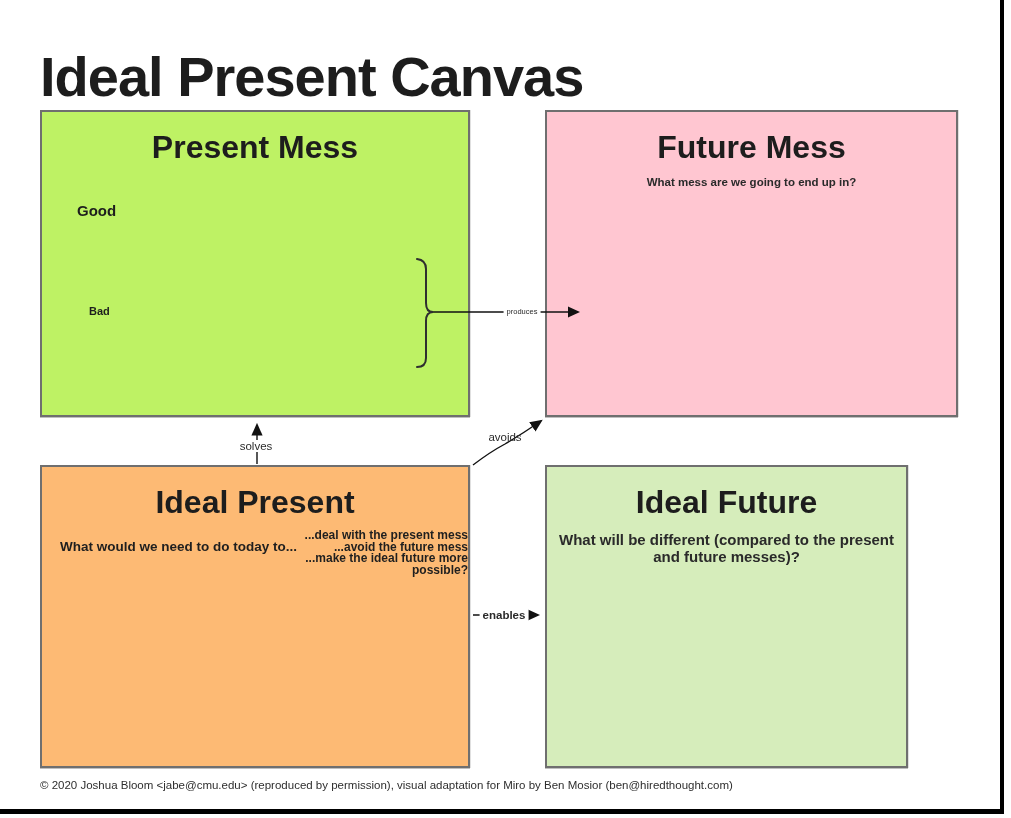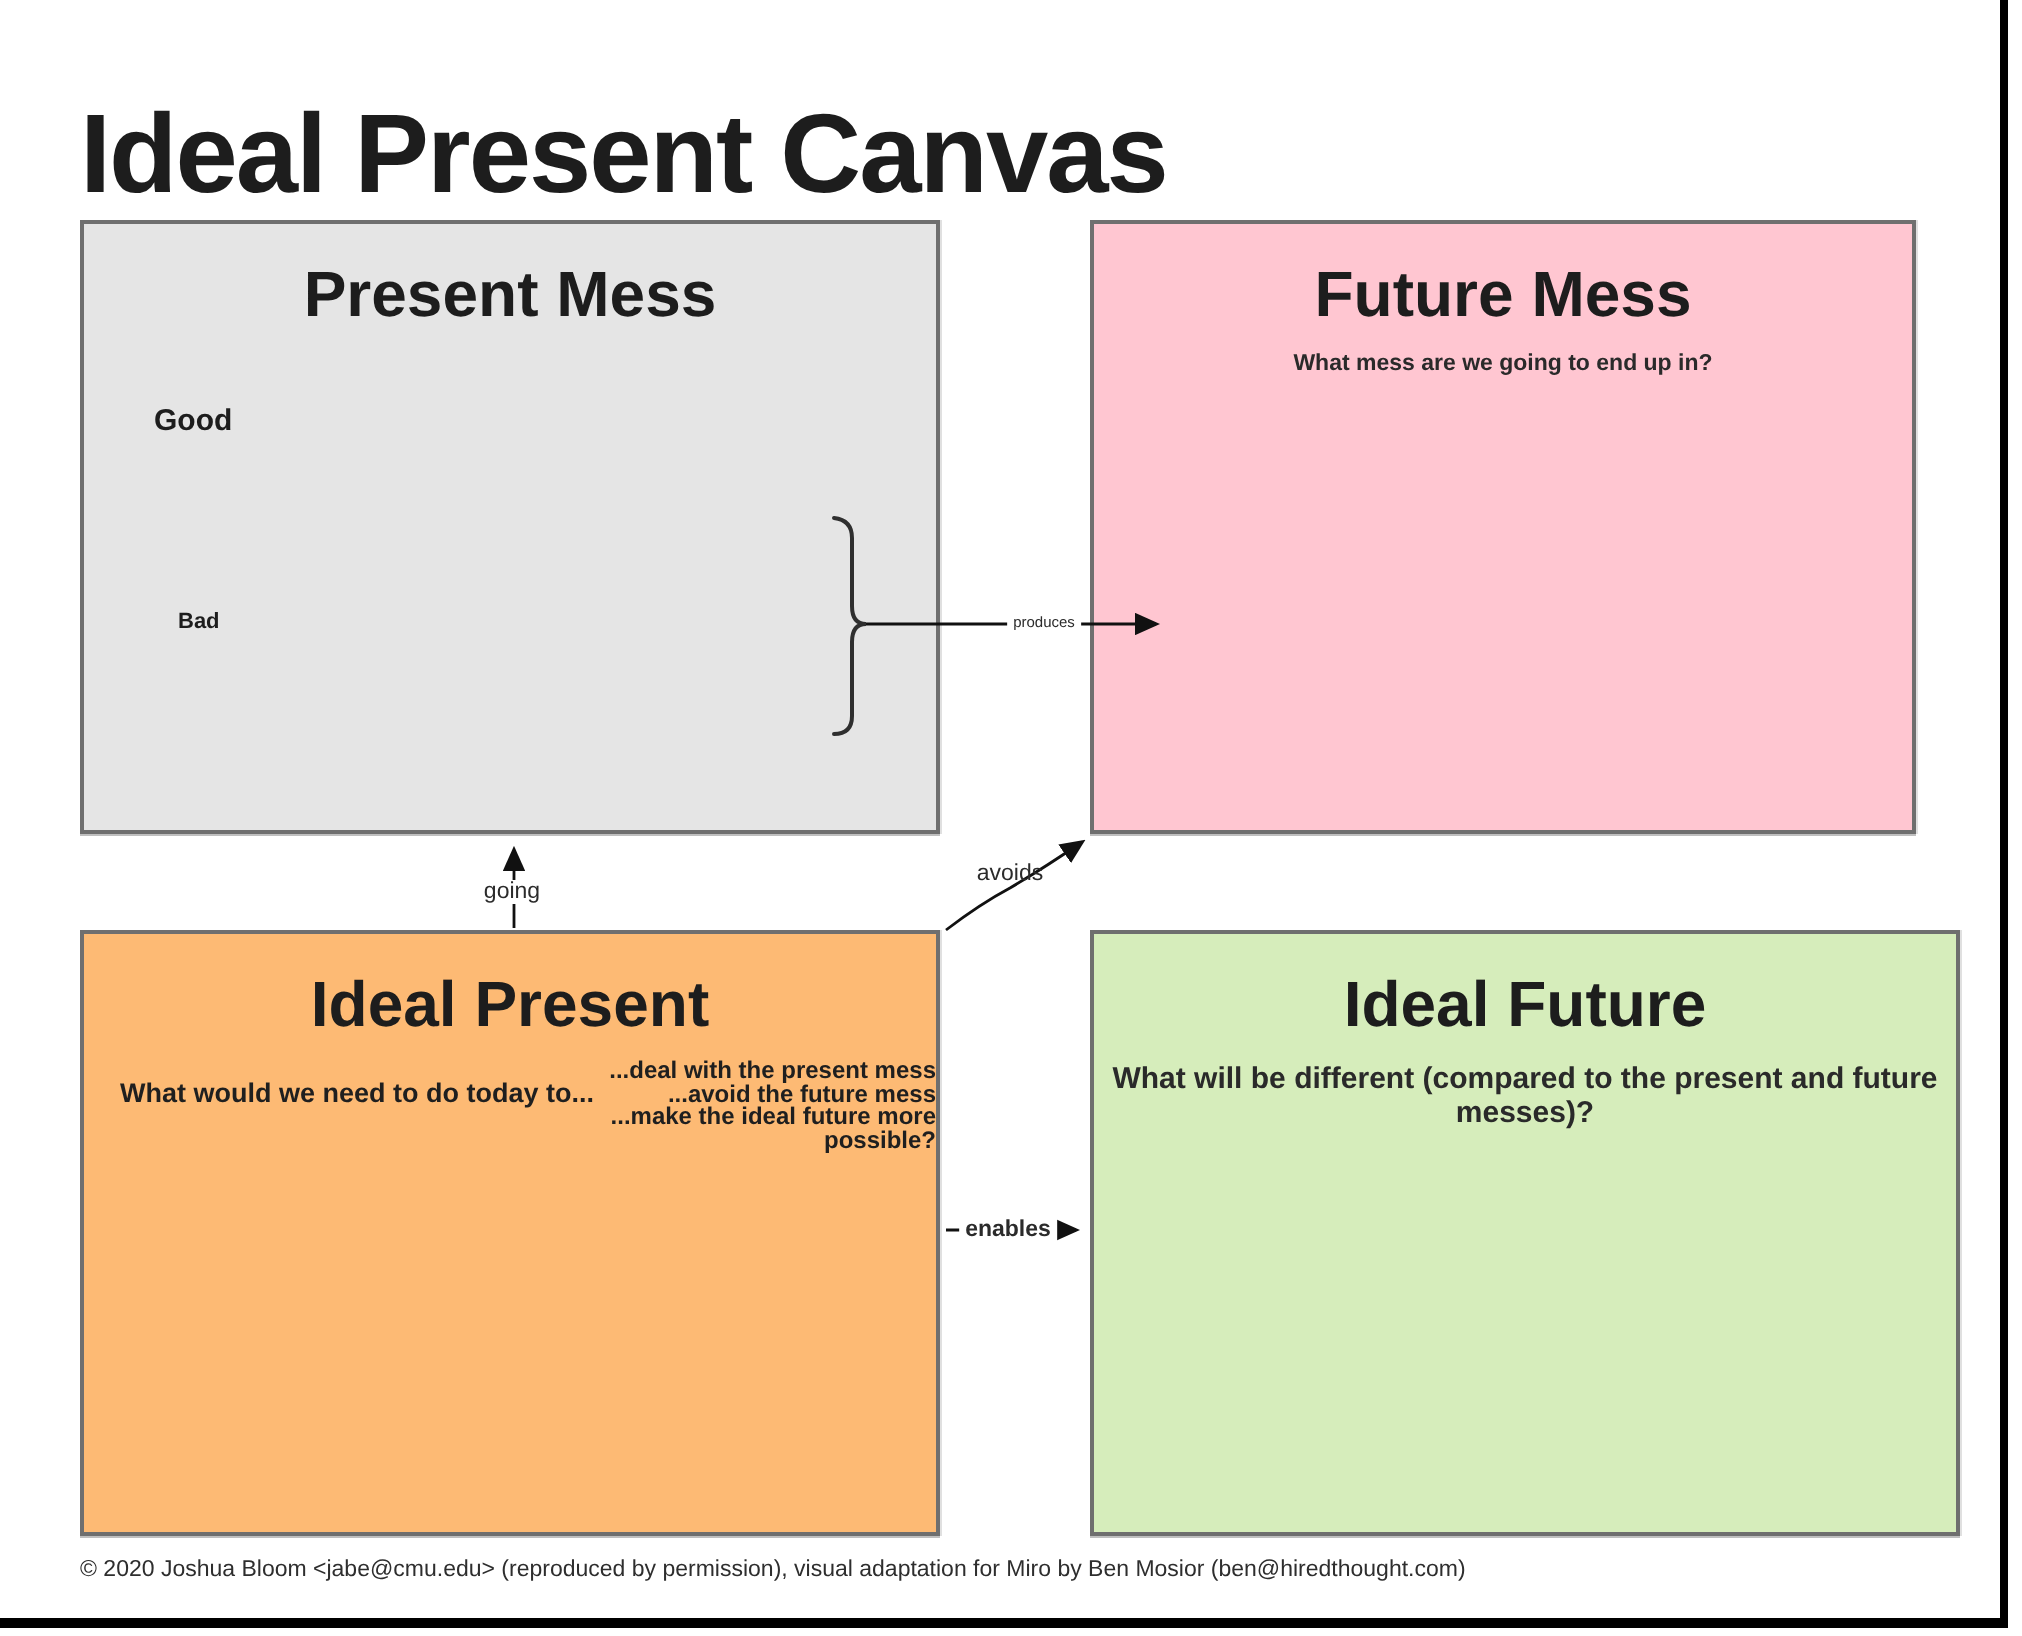--- a/index.html
+++ b/index.html
@@ -44,21 +44,21 @@
     left: 0;
     right: 0;
     text-align: center;
     font-size: 11.5px;
     font-weight: 700;
     color: #2a2a2a;
   }
   #present-mess { left: 40px; top: 110px; width: 430px; height: 307px; }
   #future-mess  { left: 545px; top: 110px; width: 413px; height: 307px; }
   #ideal-present{ left: 40px; top: 465px; width: 430px; height: 303px; }
-  #ideal-future { left: 545px; top: 465px; width: 435px; height: 303px; }
+  #ideal-future { left: 545px; top: 465px; width: 363px; height: 303px; }
 
   .good-label {
     position: absolute; left: 35px; top: 90px;
     font-size: 15px; font-weight: 700; color: #1d1d1d;
   }
   .bad-label {
     position: absolute; left: 47px; top: 193px;
     font-size: 11px; font-weight: 700; color: #1d1d1d;
   }
   .ip-prompt {
@@ -112,21 +112,21 @@
     background: #000000;
   }
 </style>
 </head>
 <body>
 
 <div id="stage">
 
   <h1 class="page-title">Ideal Present Canvas</h1>
 
-  <div class="box" id="present-mess" style="background-color: #e5e5e5;">
+  <div class="box" id="present-mess" style="background-color: #bef264;">
     <div class="box-title">Present Mess</div>
     <div class="good-label">Good</div>
     <div class="bad-label">Bad</div>
   </div>
 
   <div class="box" id="future-mess" style="background-color: rgb(255, 198, 209);">
     <div class="box-title">Future Mess</div>
     <div class="box-subtitle">What mess are we going to end up in?</div>
   </div>
 
@@ -157,21 +157,21 @@
     <line x1="433" y1="312" x2="578" y2="312" stroke="#111111" stroke-width="1.4" marker-end="url(#arrowhead)"></line>
 
     <line x1="257" y1="464" x2="257" y2="425" stroke="#111111" stroke-width="1.4" marker-end="url(#arrowhead)"></line>
 
     <path d="M 473 465 Q 490 452 505 444 Q 522 434 541 421" fill="none" stroke="#111111" stroke-width="1.4" marker-end="url(#arrowhead)"></path>
 
     <line x1="473" y1="615" x2="538" y2="615" stroke="#111111" stroke-width="1.4" marker-end="url(#arrowhead)"></line>
   </svg>
 
   <div class="conn-label" id="produces-label">produces</div>
-  <div class="conn-label" id="solves-label">going</div>
+  <div class="conn-label" id="solves-label">solves</div>
   <div class="conn-label" id="avoids-label">avoids</div>
   <div class="conn-label" id="enables-label">enables</div>
 
   <div class="footer-note">© 2020 Joshua Bloom &lt;jabe@cmu.edu&gt; (reproduced by permission), visual adaptation for Miro by Ben Mosior (ben@hiredthought.com)</div>
 
   <div class="win-border-right"></div>
   <div class="win-border-bottom"></div>
 
 </div>
 

